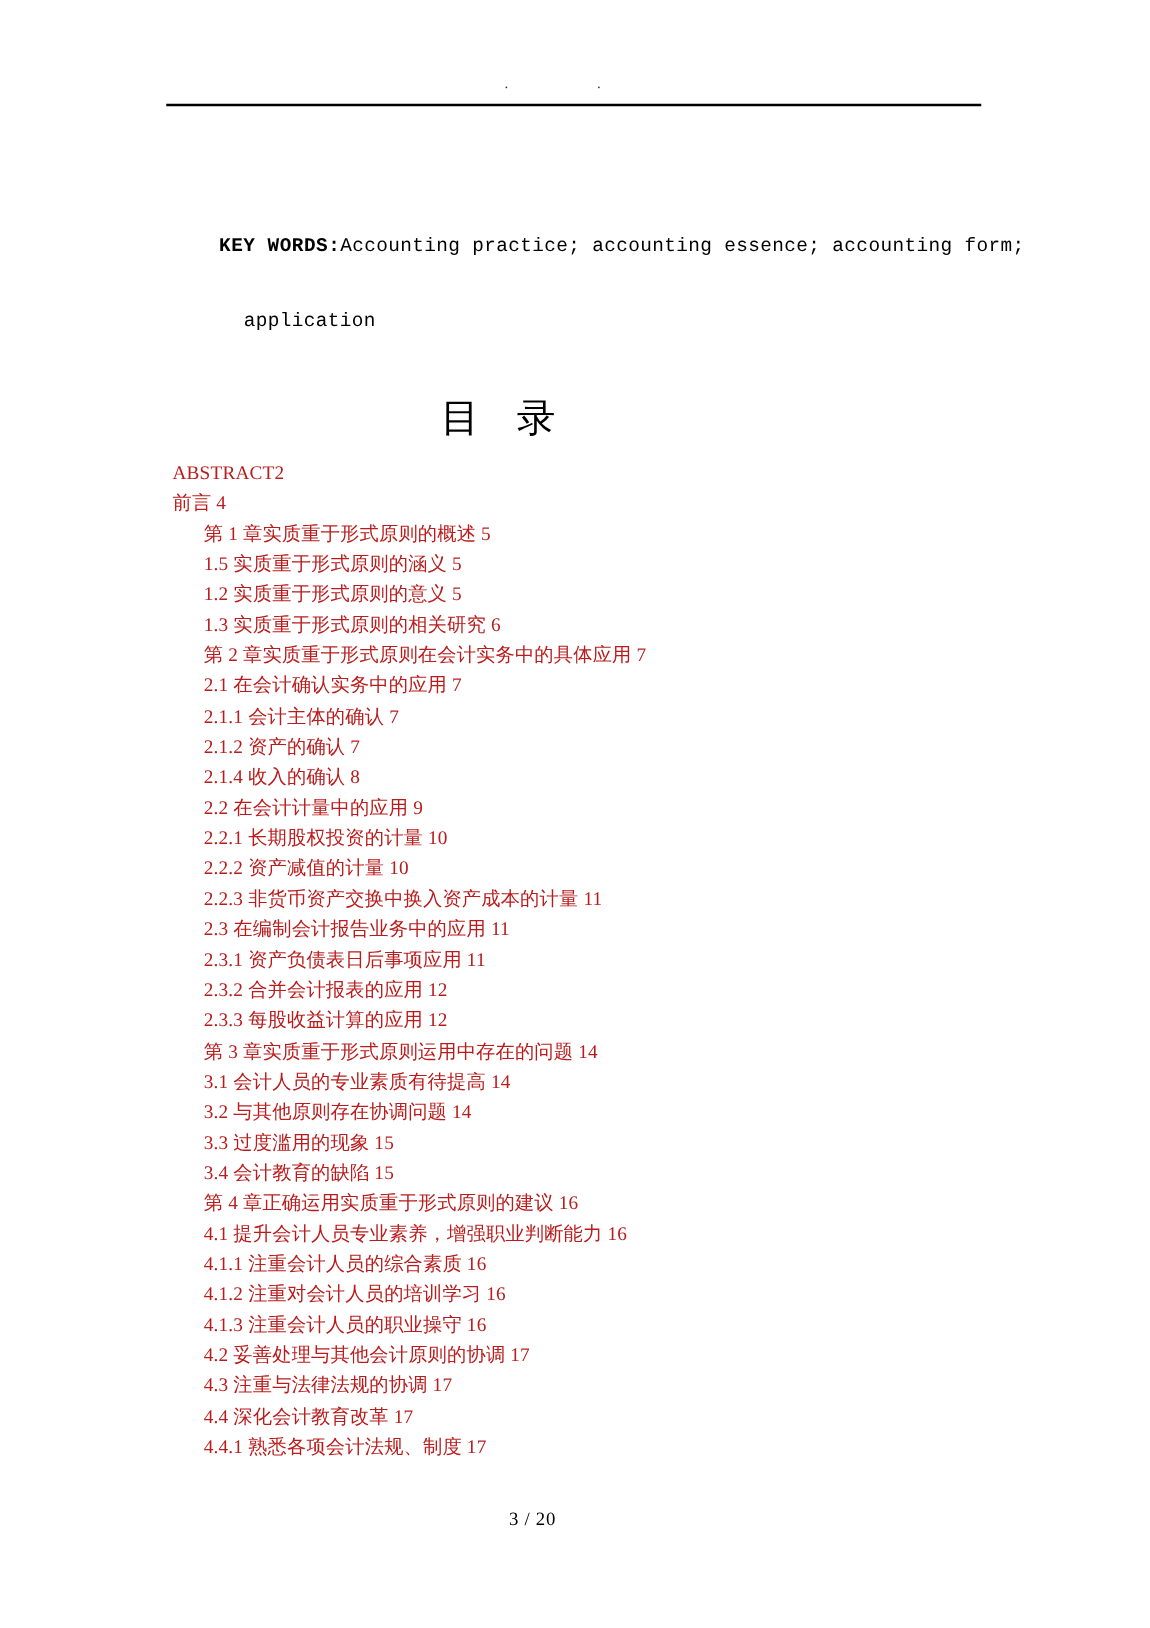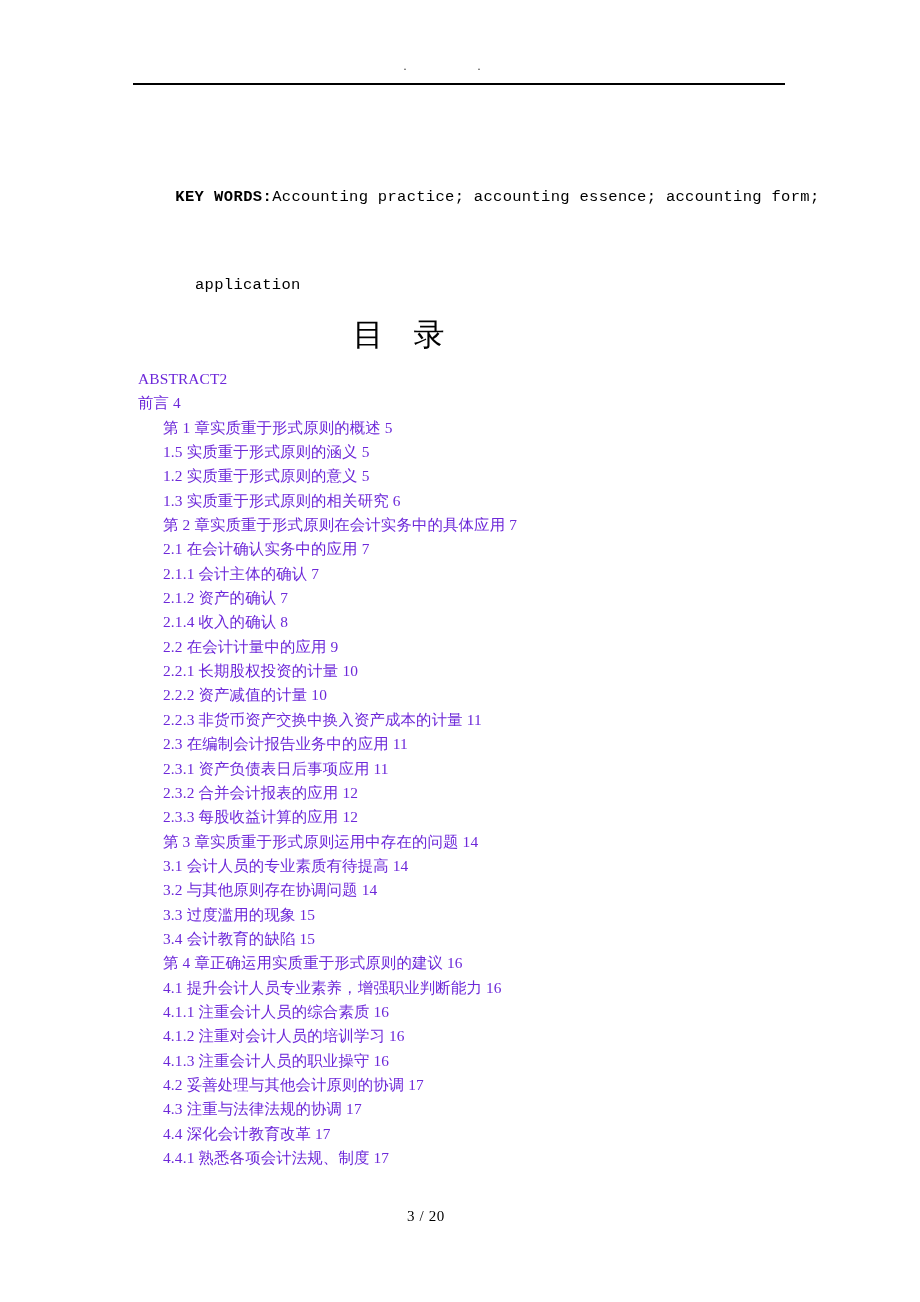--- a/index.html
+++ b/index.html
@@ -69,21 +69,20 @@
     letter-spacing: 0.4px;
   }
   .keywords .kw-body {
     font-weight: normal;
     letter-spacing: 0.3px;
   }
   .keywords .kw-cont {
     display: block;
     padding-left: 57px;
     letter-spacing: 0.3px;
-    margin-top: 28px;
   }
 
   
   .toc-title {
     position: absolute;
     left: 0;
     top: 314px;
     width: 920px;
     padding-right: 112px;
     box-sizing: border-box;
@@ -102,21 +101,21 @@
     left: 138px;
     top: 367px;
     width: 740px;
   }
   .toc-entry {
     font-family: "Liberation Serif", "DejaVu Serif", serif;
     font-size: 15.4px;
     line-height: 24.35px;
     white-space: pre;
     letter-spacing: 0.15px;
-    color: #6d28d9;
+    color: #b91c1c;
   }
   .toc-entry.level-0 {
     padding-left: 0;
   }
   .toc-entry.level-1 {
     padding-left: 25px;
   }
 
   
   .footer {

